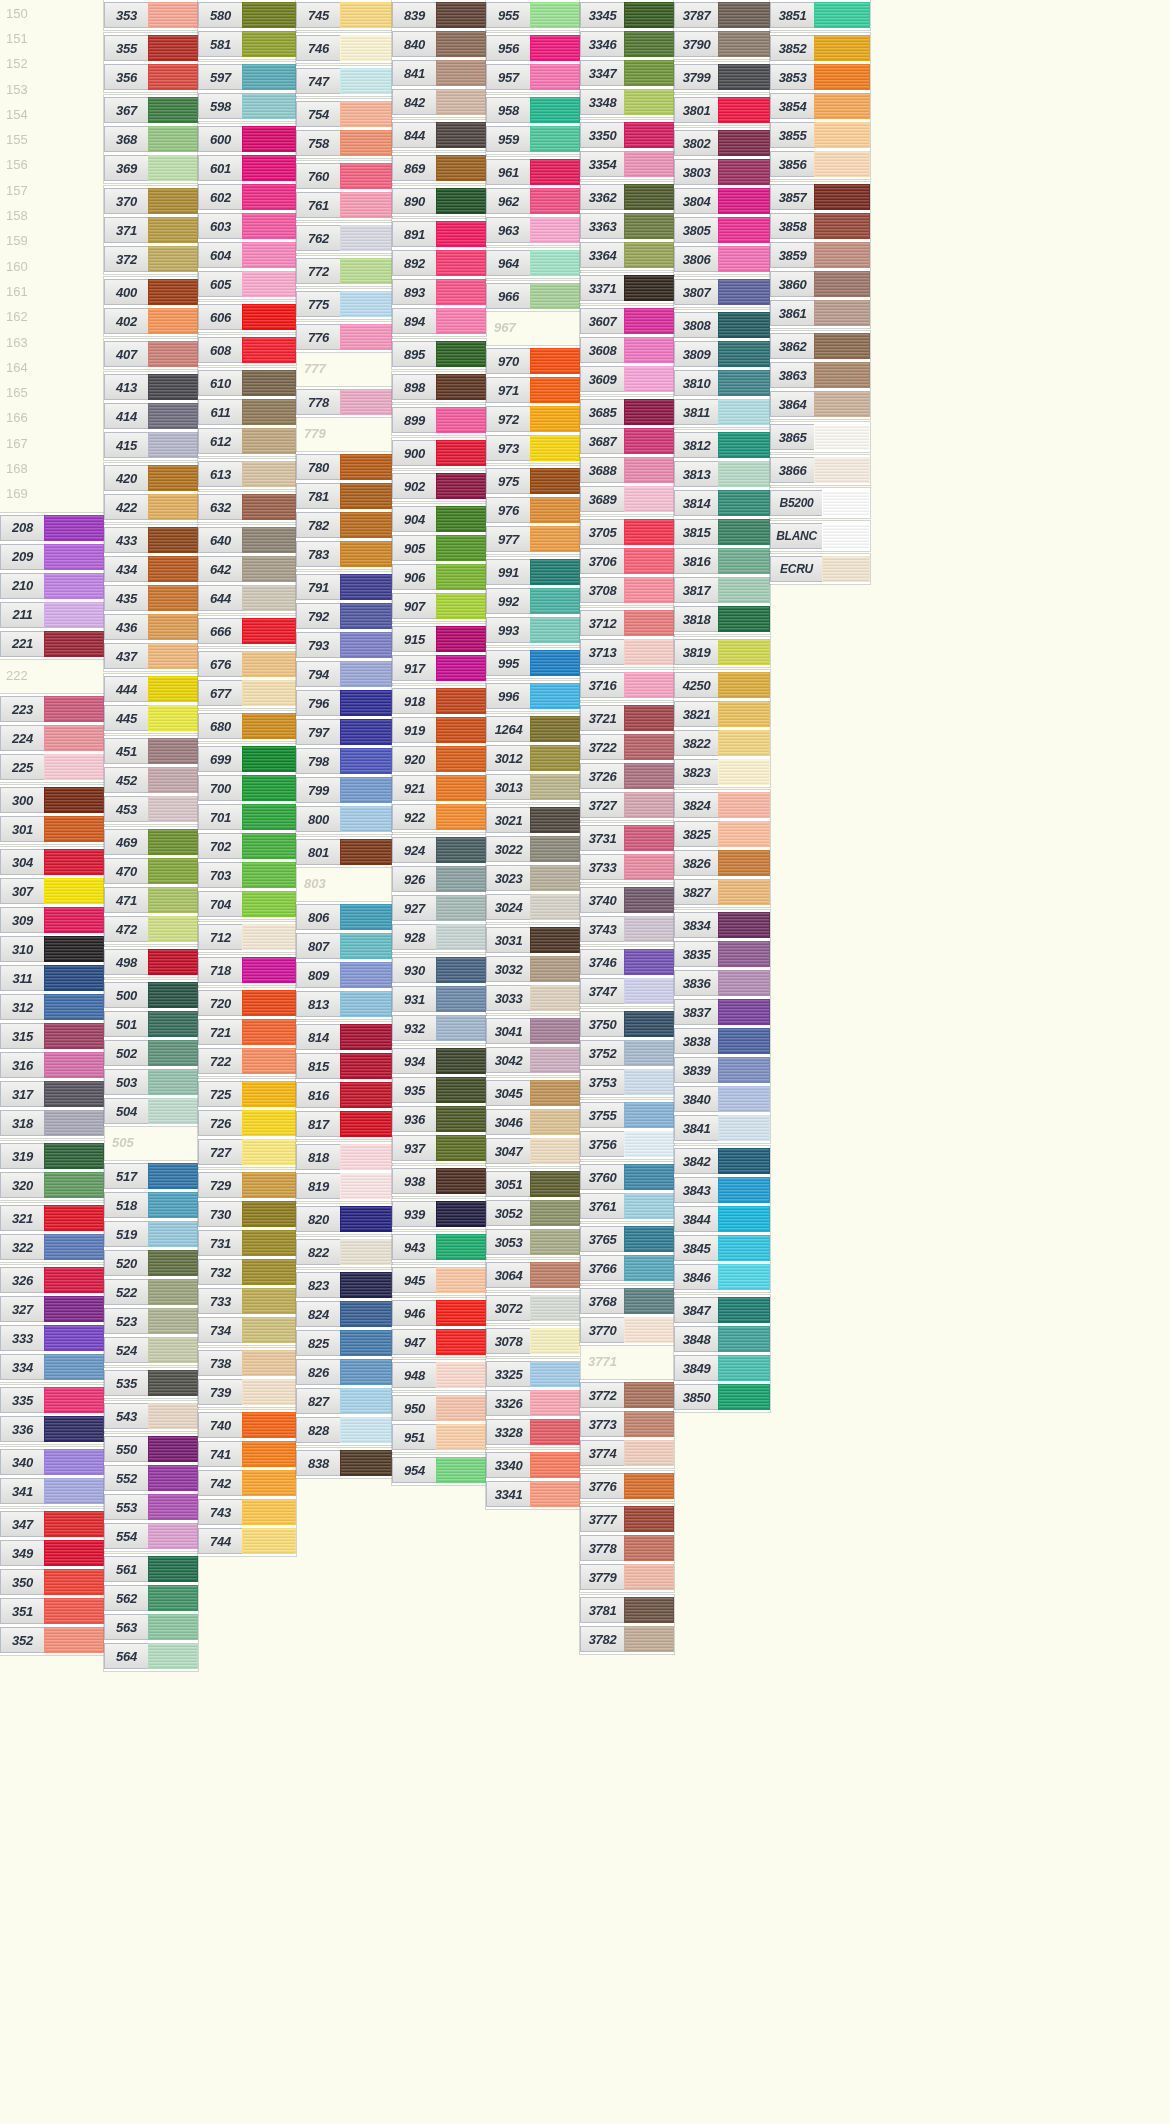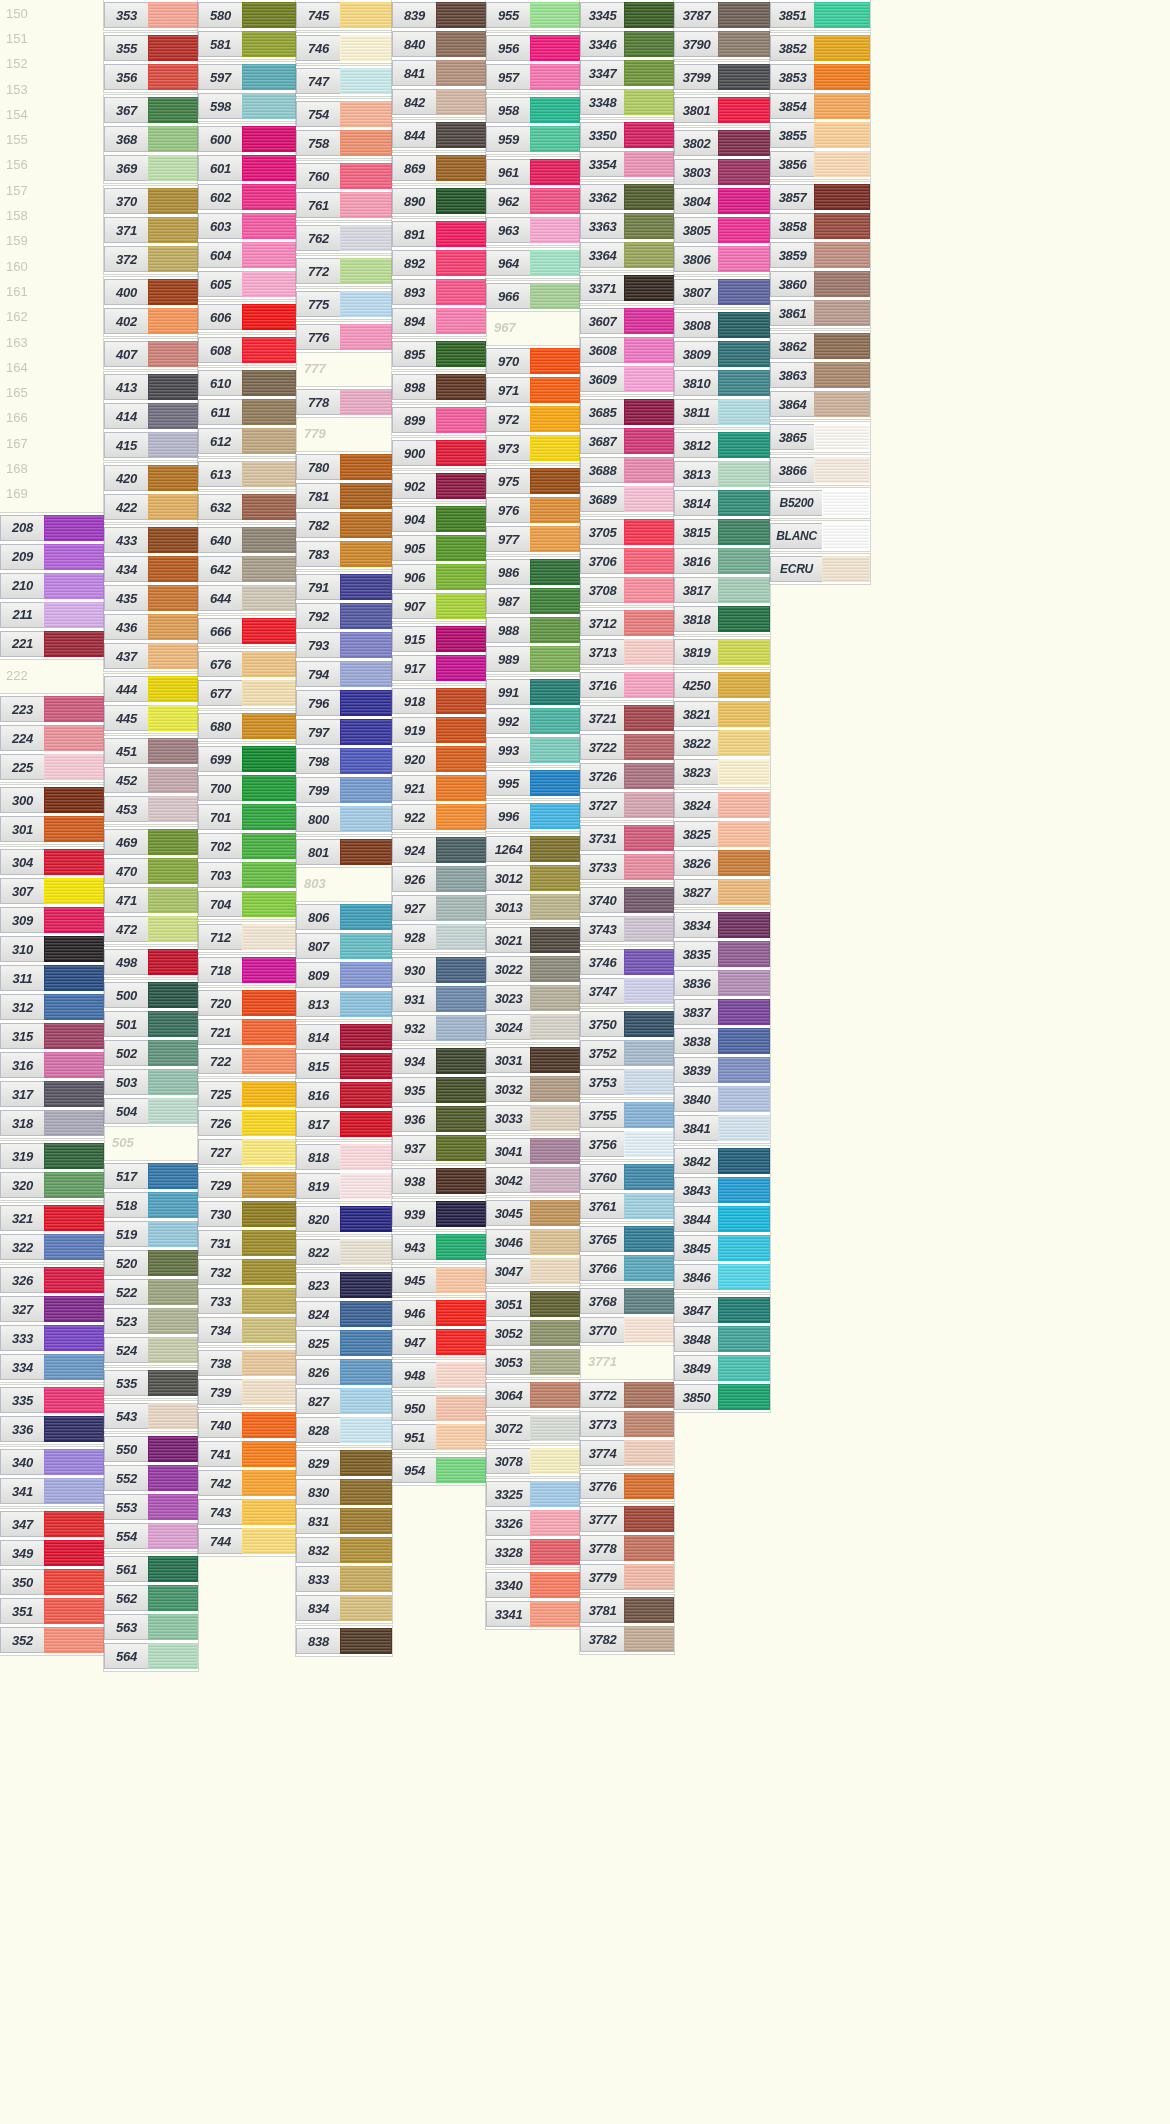--- a/index.html
+++ b/index.html
@@ -1015,46 +1015,20 @@
           <div class="tag">827</div>
           <div class="thread" style="background: rgb(166, 211, 233);"></div>
         </div>
         <div class="swatch">
           <div class="tag">828</div>
           <div class="thread" style="background: rgb(203, 231, 242);"></div>
         </div>
       </div>
       <div class="group">
         <div class="swatch">
-          <div class="tag">829</div>
-          <div class="thread" style="background: rgb(122, 91, 32);"></div>
-        </div>
-        <div class="swatch">
-          <div class="tag">830</div>
-          <div class="thread" style="background: rgb(138, 106, 39);"></div>
-        </div>
-        <div class="swatch">
-          <div class="tag">831</div>
-          <div class="thread" style="background: rgb(156, 122, 44);"></div>
-        </div>
-        <div class="swatch">
-          <div class="tag">832</div>
-          <div class="thread" style="background: rgb(176, 143, 52);"></div>
-        </div>
-        <div class="swatch">
-          <div class="tag">833</div>
-          <div class="thread" style="background: rgb(199, 171, 91);"></div>
-        </div>
-        <div class="swatch">
-          <div class="tag">834</div>
-          <div class="thread" style="background: rgb(215, 191, 125);"></div>
-        </div>
-      </div>
-      <div class="group">
-        <div class="swatch">
           <div class="tag">838</div>
           <div class="thread" style="background: rgb(78, 56, 35);"></div>
         </div>
       </div>
     </div>
     <div class="column" style="left: 392px; width: 94px;">
       <div class="group">
         <div class="swatch">
           <div class="tag">839</div>
           <div class="thread" style="background: rgb(93, 64, 51);"></div>
@@ -1374,38 +1348,20 @@
           <div class="tag">975</div>
           <div class="thread" style="background: rgb(150, 73, 15);"></div>
         </div>
         <div class="swatch">
           <div class="tag">976</div>
           <div class="thread" style="background: rgb(222, 140, 51);"></div>
         </div>
         <div class="swatch">
           <div class="tag">977</div>
           <div class="thread" style="background: rgb(236, 156, 66);"></div>
-        </div>
-      </div>
-      <div class="group">
-        <div class="swatch">
-          <div class="tag">986</div>
-          <div class="thread" style="background: rgb(42, 107, 50);"></div>
-        </div>
-        <div class="swatch">
-          <div class="tag">987</div>
-          <div class="thread" style="background: rgb(59, 126, 52);"></div>
-        </div>
-        <div class="swatch">
-          <div class="tag">988</div>
-          <div class="thread" style="background: rgb(93, 147, 64);"></div>
-        </div>
-        <div class="swatch">
-          <div class="tag">989</div>
-          <div class="thread" style="background: rgb(124, 174, 84);"></div>
         </div>
       </div>
       <div class="group">
         <div class="swatch">
           <div class="tag">991</div>
           <div class="thread" style="background: rgb(30, 122, 110);"></div>
         </div>
         <div class="swatch">
           <div class="tag">992</div>
           <div class="thread" style="background: rgb(71, 178, 161);"></div>

